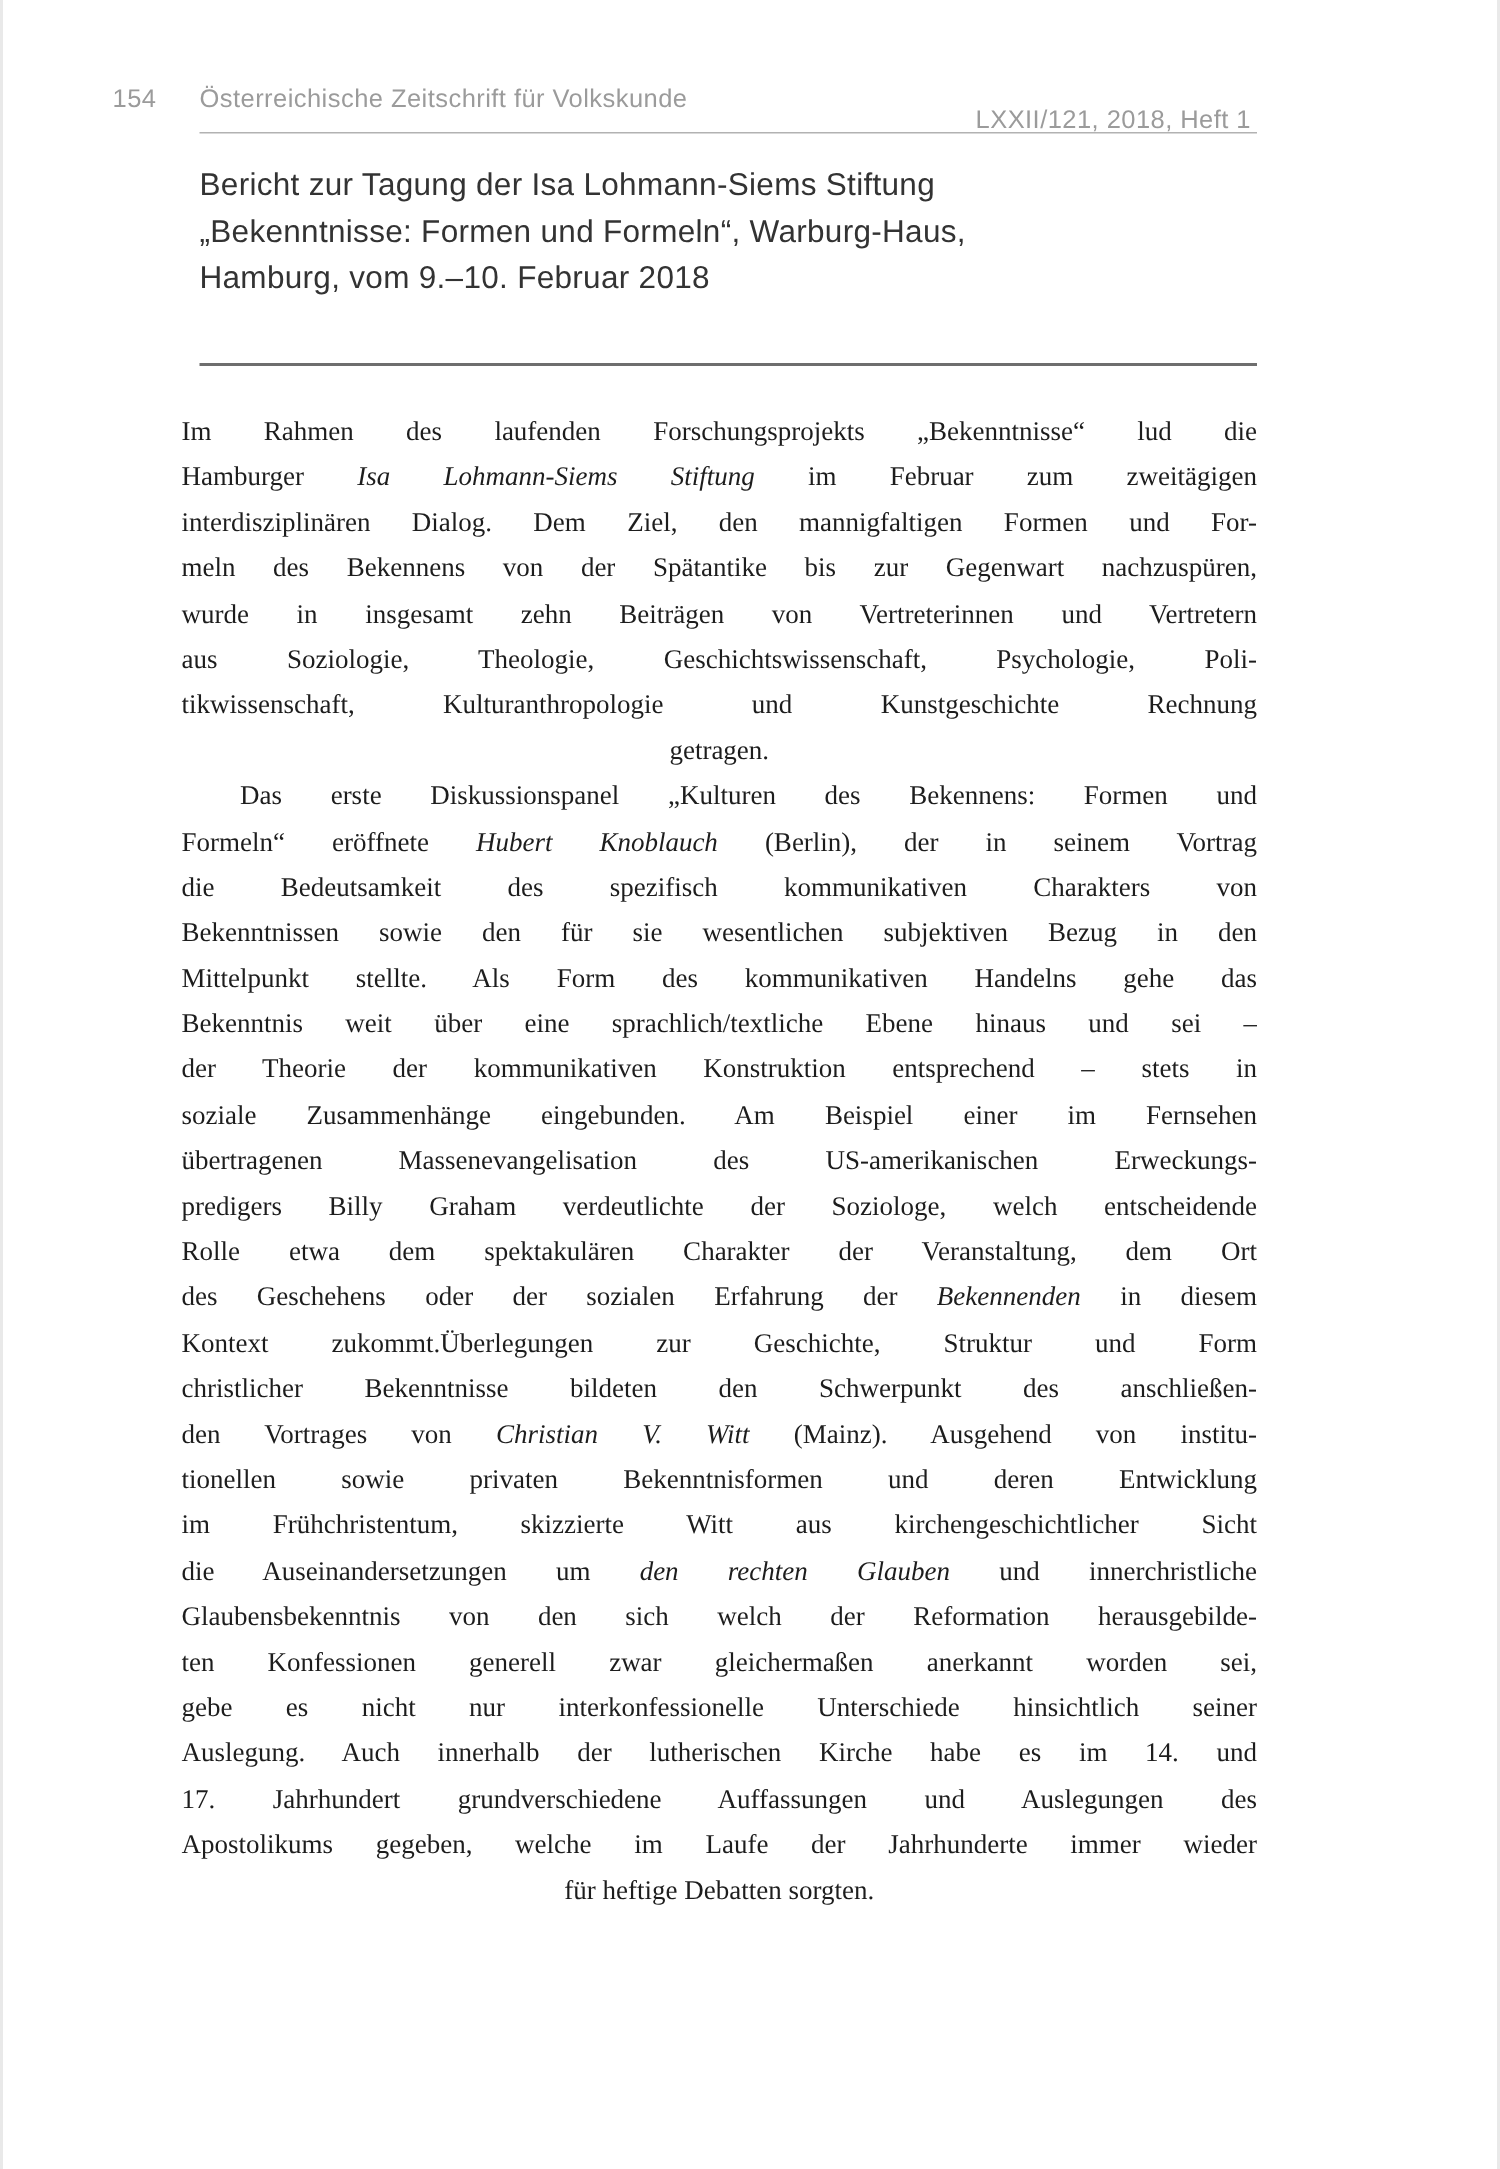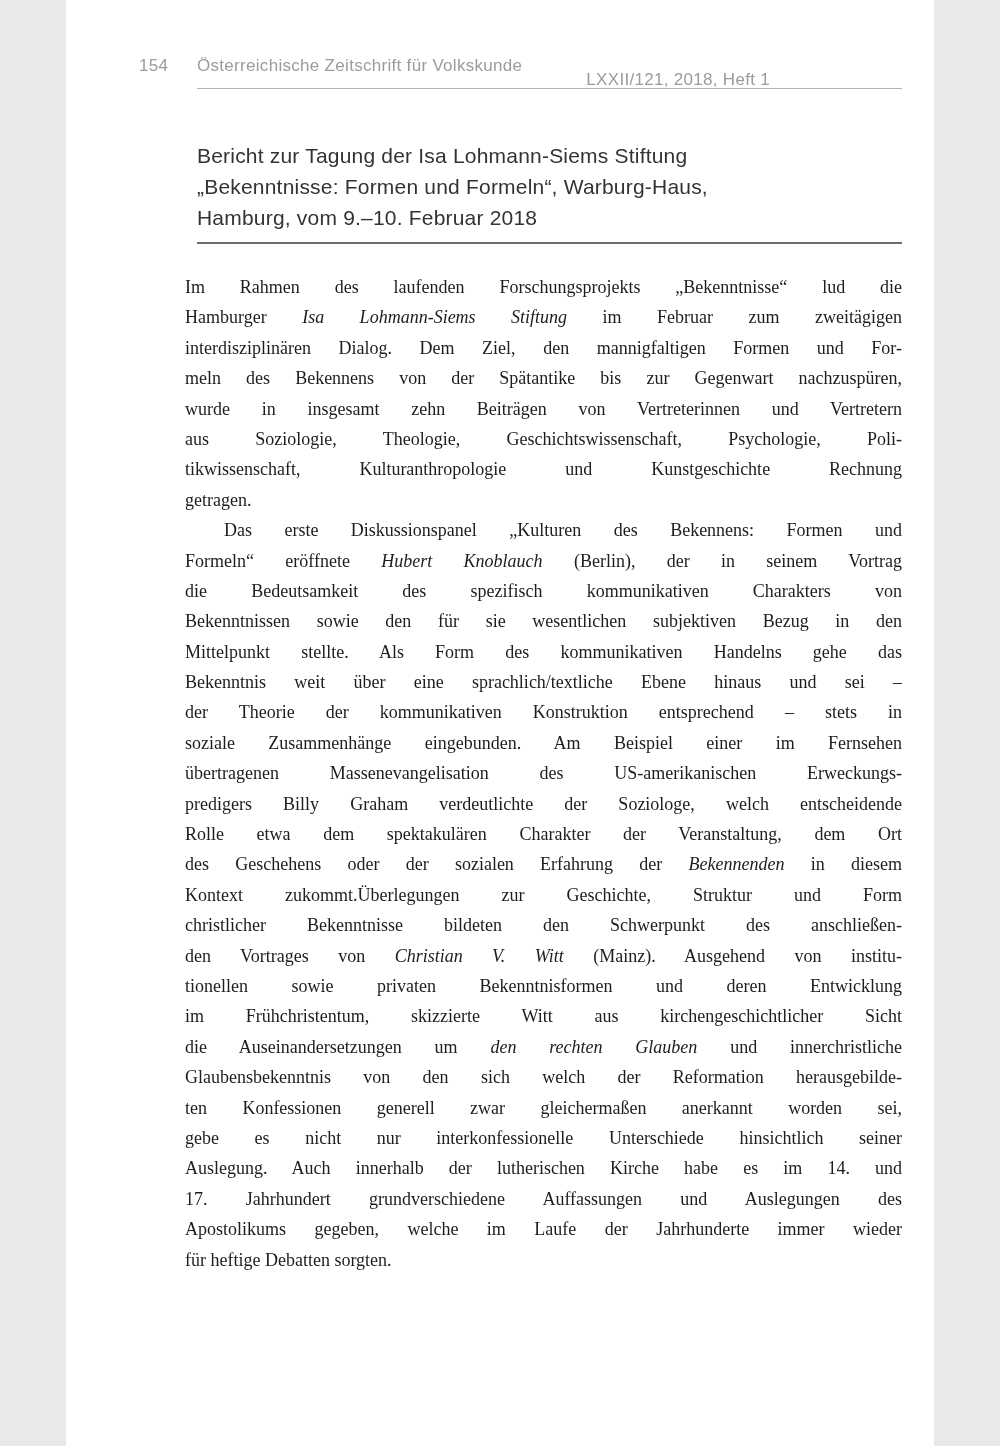--- a/index.html
+++ b/index.html
@@ -1,19 +1,19 @@
 <!DOCTYPE html>
 <html lang="de" style="--background: #ffffff; --header-text: #9b9b9b; --header-rule: #b2b2b2; --title-text: #333333; --title-rule: #6e6e6e; --body-text: #1d1d1d;"><head>
 <meta charset="utf-8">
 <style>
   html, body { margin: 0; padding: 0; }
   body { background: #e9e9e9; }
   .page {
     position: relative;
-    width: 868px;
+    width: 996px;
     height: 1446px;
     margin: 0 auto;
     background: var(--background, #ffffff);
     overflow: hidden;
     font-family: "Liberation Sans", sans-serif;
   }
 
   
   .running-header {
     position: absolute;
@@ -31,21 +31,21 @@
   .header-rule {
     position: absolute;
     top: 88px; left: 131px;
     width: 705px; height: 1px;
     background: var(--header-rule, #b0b0b0);
   }
 
   
   .report-title {
     position: absolute;
-    top: 140px; left: 131px;
+    top: 108px; left: 131px;
     width: 717px;
     color: var(--title-text, #333333);
     font-size: 21px;
     line-height: 31px;
     letter-spacing: 0.2px;
   }
 
   .title-rule {
     position: absolute;
     top: 242px; left: 131px;
@@ -68,21 +68,21 @@
     overflow: hidden;
     text-align: justify;
   }
   
   .line::after {
     content: "";
     display: inline-block;
     width: 100%;
     height: 0;
   }
-  .line.para-end { text-align: left; }
+  .line.para-end { text-align: center; }
   .line.para-end::after { content: none; }
   .line.indent { text-indent: 39px; }
   .line em { font-style: italic; }
 </style>
 </head>
 <body>
 
 <div class="page">
 
   <div class="running-header">

